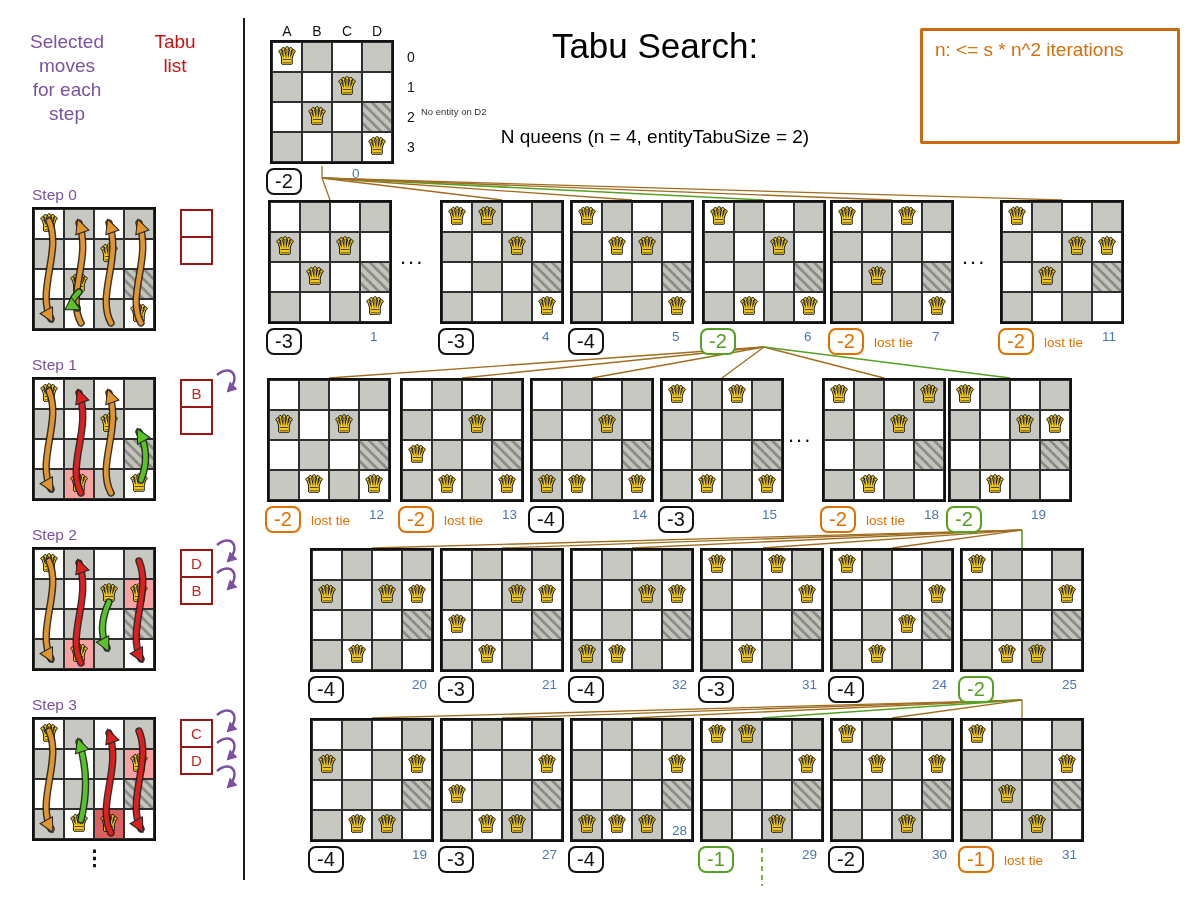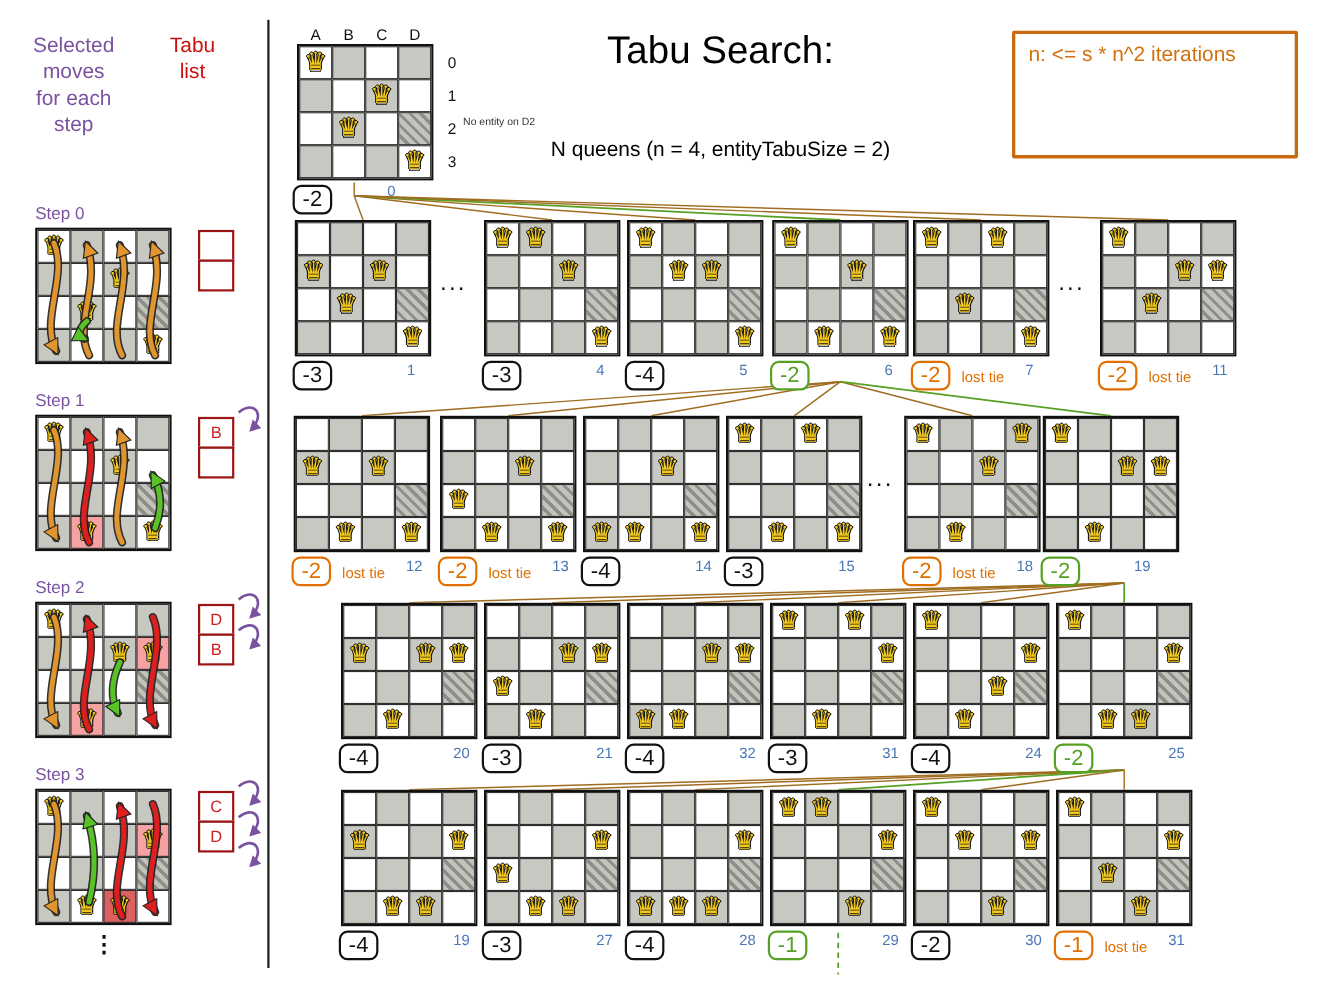--- a/index.html
+++ b/index.html
@@ -738,21 +738,21 @@
       </div>
       <div class="cell w" style="left: 30px; top: 90px;">
         <span class="queen">♛</span>
       </div>
       <div class="cell g" style="left: 60px; top: 90px;">
         <span class="queen">♛</span>
       </div>
       <div class="cell w" style="left: 90px; top: 90px;"></div>
     </div>
     <div class="score" style="left: 568px; top: 846px;">-4</div>
-    <div class="idx" style="left: 672px; top: 847px;">28</div>
+    <div class="idx" style="left: 672px; top: 823px;">28</div>
     <div class="board" style="left: 700px; top: 718px;">
       <div class="cell w" style="left: 0px; top: 0px;">
         <span class="queen">♛</span>
       </div>
       <div class="cell g" style="left: 30px; top: 0px;">
         <span class="queen">♛</span>
       </div>
       <div class="cell w" style="left: 60px; top: 0px;"></div>
       <div class="cell g" style="left: 90px; top: 0px;"></div>
       <div class="cell g" style="left: 0px; top: 30px;"></div>

